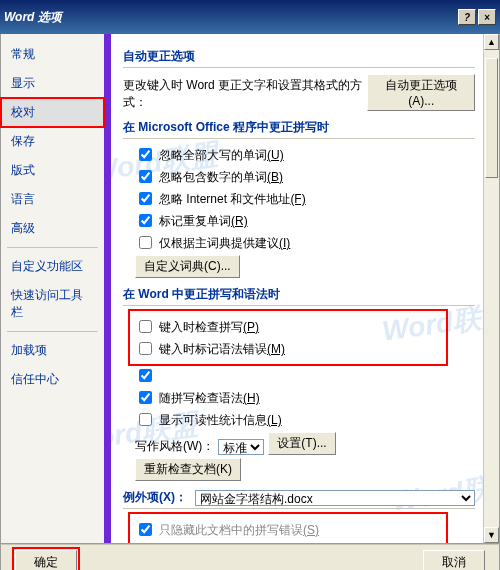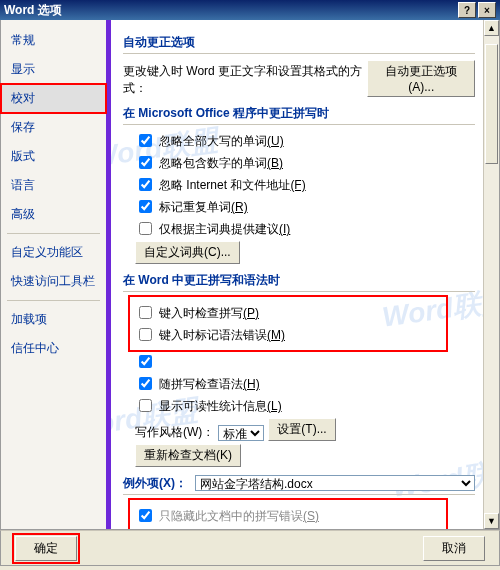--- a/index.html
+++ b/index.html
@@ -9,26 +9,27 @@
     font-size: 12px;
     background: #ece9d8;
     width: 500px;
     height: 570px;
     overflow: hidden;
     position: relative;
   }
   .titlebar {
     background: linear-gradient(to bottom, #0a246a 0%, #3a6ea5 100%);
     color: #fff;
-    height: 20px;
+    height: 34px;
     display: flex;
     align-items: center;
     padding: 8px 4px;
     font-weight: bold;
     font-size: 12px;
+    font-style: italic;
   }
   .titlebar .spacer { flex: 1; }
   .titlebar .win-btn {
     width: 18px; height: 16px;
     background: #d6cfbd;
     border: 1px solid #fff;
     border-right-color:#404040; border-bottom-color:#404040;
     margin-left: 2px;
     display: flex; align-items: center; justify-content: center;
     font-size: 10px; color:#000; font-weight: bold;
@@ -37,21 +38,21 @@
   .main {
     display: flex;
     height: 510px;
     border: 1px solid #9b9b9b;
     border-top: none;
     background: #fff;
   }
   .sidebar {
     width: 110px;
     background: #f5f3ee;
-    border-right: 5px solid #6d28d9;
+    border-right: 7px solid #6d28d9;
     padding-top: 6px;
   }
   .sidebar .nav-item {
     padding: 6px 10px;
     color: #003399;
     cursor: default;
   }
   .sidebar .nav-item.selected {
     background: #e0e0e0;
   }
@@ -236,21 +237,21 @@
         <span>写作风格(W)：</span>
         <select class="select">
           <option>标准</option>
         </select>
         <button class="btn">设置(T)...</button>
       </div>
       <div class="row">
         <button class="btn">重新检查文档(K)</button>
       </div>
 
-      <div class="section-head" style="display:flex; align-items:flex-start; gap:8px;">
+      <div class="section-head" style="display:flex; align-items:flex-end; gap:8px;">
         <span>例外项(X)：</span>
         <select class="select" style="flex:1; font-weight:normal; color:#000;">
           <option>网站金字塔结构.docx</option>
         </select>
       </div>
       <div class="redbox" style="padding:2px 0; margin-left:8px; margin-right:30px;">
         <div class="row disabled" style="margin-left:4px">
           <input type="checkbox" class="cb" checked="" style="">
           <span><span>只隐藏此文档中的拼写错误</span><span class="u">(S)</span></span>
         </div>

